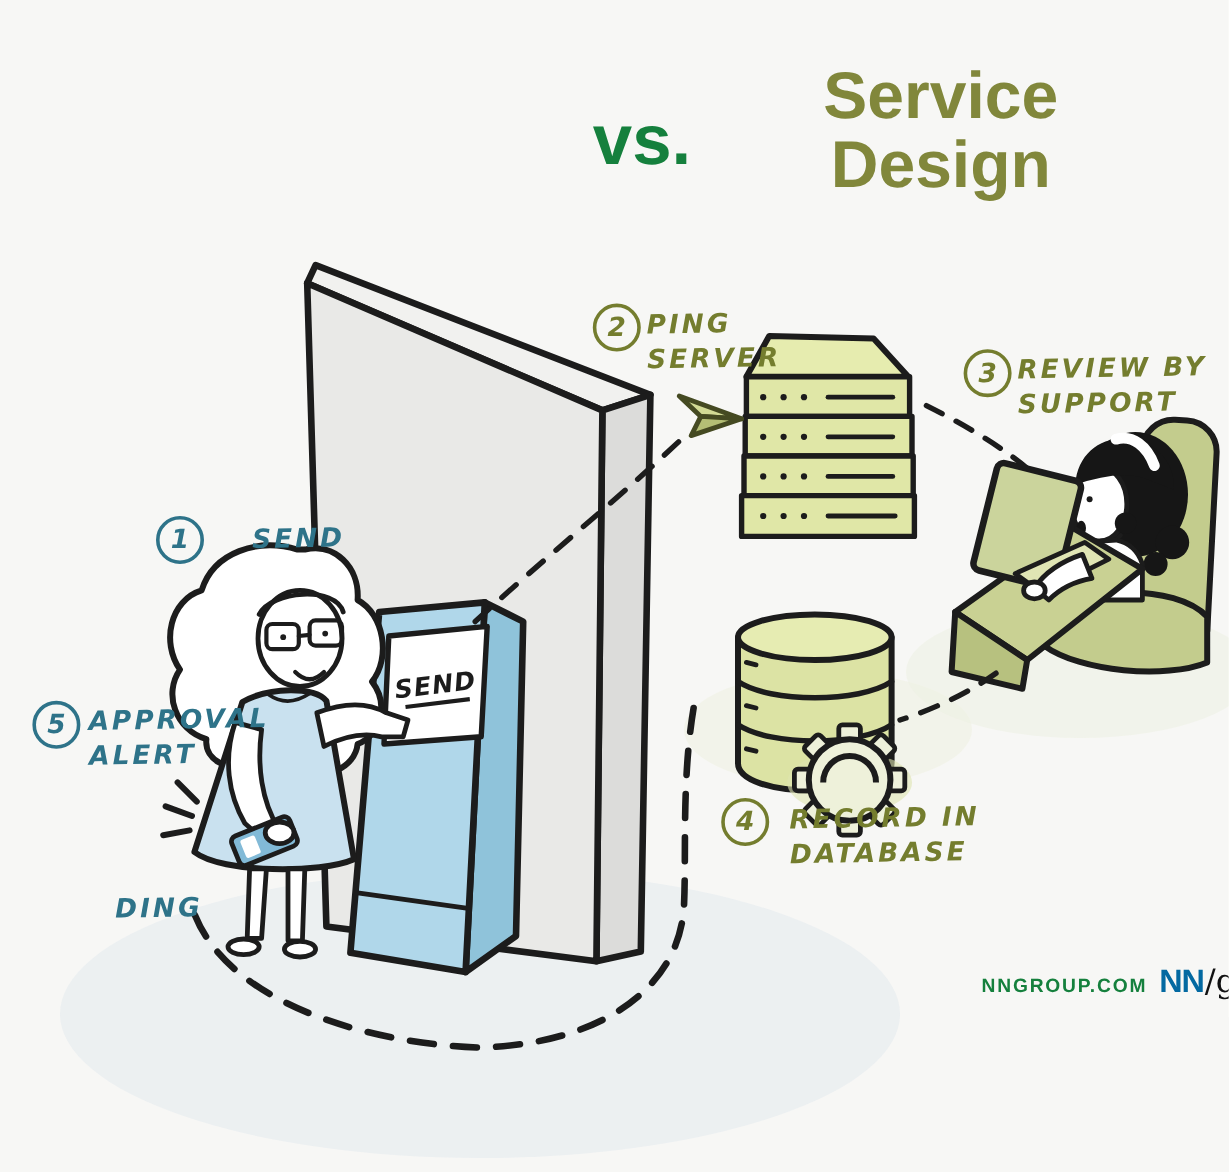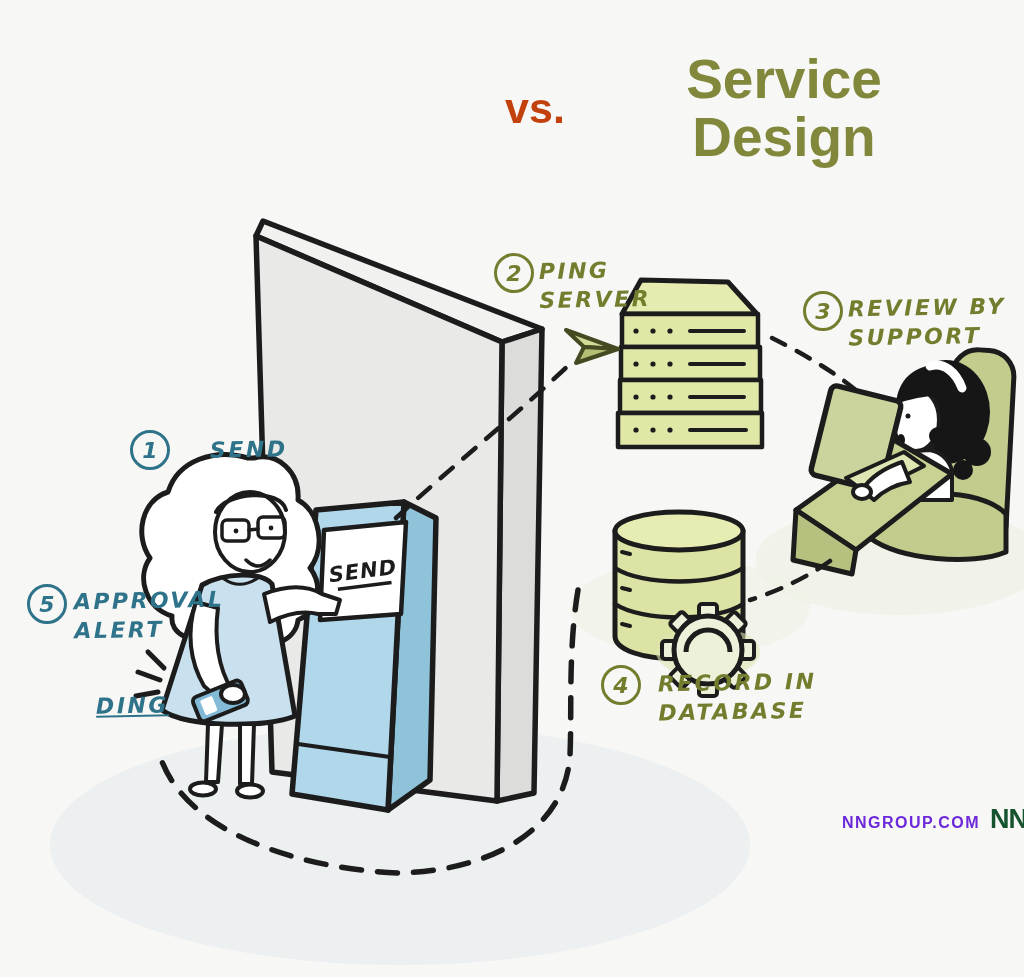--- a/index.html
+++ b/index.html
@@ -6,47 +6,47 @@
   #stage{
     position:relative;width:1024px;height:977px;overflow:hidden;
     background:#f7f7f5;font-family:"Liberation Sans",sans-serif;
   }
   #art{position:absolute;left:0;top:0;}
   .title{
     position:absolute;font-family:"Liberation Sans",sans-serif;font-weight:700;
     text-align:center;line-height:1.06;white-space:pre-line;letter-spacing:0px;
   }
   .title.ux{left:85px;top:54px;width:370px;font-size:55px;color:#397b8e;}
-  .title.vs{left:480px;top:86px;width:110px;font-size:43px;color:#c2410c;}
+  .title.vs{left:480px;top:86px;width:110px;font-size:59px;color:#15803d;}
   .title.sd{left:644px;top:50px;width:280px;font-size:55px;color:#81873b;}
   .lbl{
     position:absolute;font-family:"DejaVu Sans",sans-serif;font-style:italic;
     font-weight:800;font-size:22px;letter-spacing:2.5px;line-height:1.3;
     white-space:pre-line;transform:rotate(-1deg);
   }
   .lbl.teal{color:#2e7389;}
   .lbl.olive{color:#747d2e;}
   .badge{
     position:absolute;width:40px;height:40px;border-radius:50%;box-sizing:border-box;
     display:flex;align-items:center;justify-content:center;
     font:italic 800 22px "DejaVu Sans",sans-serif;background:rgba(247,247,245,.6);
   }
   .badge.teal{border:3.5px solid #2e7389;color:#2e7389;}
   .badge.olive{border:3.5px solid #747d2e;color:#747d2e;}
   .pos-s1b{left:130px;top:430px;}   .pos-s1l{left:210px;top:436px;}
   .pos-s2b{left:494px;top:253px;}   .pos-s2l{left:539px;top:257px;}
   .pos-s3b{left:803px;top:291px;}   .pos-s3l{left:848px;top:294px;}
   .pos-s4b{left:601px;top:665px;}   .pos-s4l{left:658px;top:669px;}
   .pos-s5b{left:27px;top:584px;}    .pos-s5l{left:74px;top:587px;}
-  .pos-ding{left:96px;top:692px;text-decoration:underline;}
+  .pos-ding{left:96px;top:744px;}
   .footer{
     position:absolute;left:818px;top:803px;display:flex;align-items:baseline;gap:10px;
   }
-  .footer .site{color:#6d28d9;font-size:16px;font-weight:700;letter-spacing:1.5px;margin-left:24px;}
-  .footer .nn{color:#14532d;font-size:27px;font-weight:900;letter-spacing:-1px;}
+  .footer .site{color:#15803d;font-size:16px;font-weight:700;letter-spacing:1.5px;}
+  .footer .nn{color:#0369a1;font-size:27px;font-weight:900;letter-spacing:-1px;}
   .footer .slashg{color:#111;font-size:27px;font-weight:500;font-family:"DejaVu Serif",serif;margin-left:1px;}
 </style>
 </head>
 <body>
 
 <div id="stage">
 
   <svg id="art" width="1024" height="977" viewBox="0 0 1024 977">
 
     <g>

